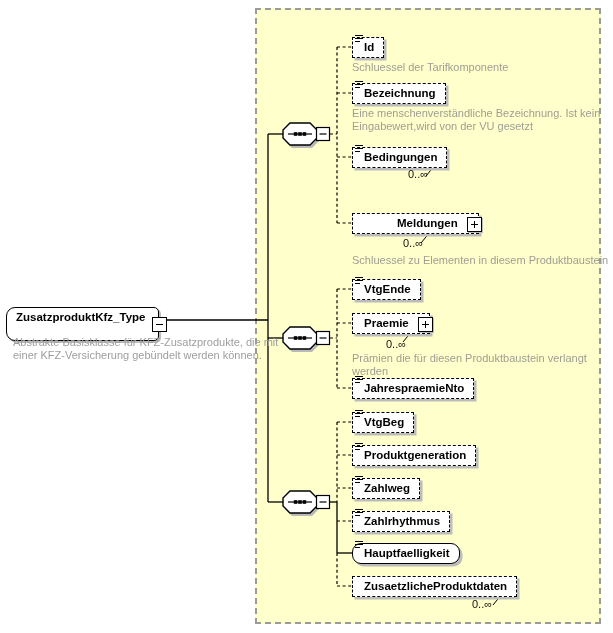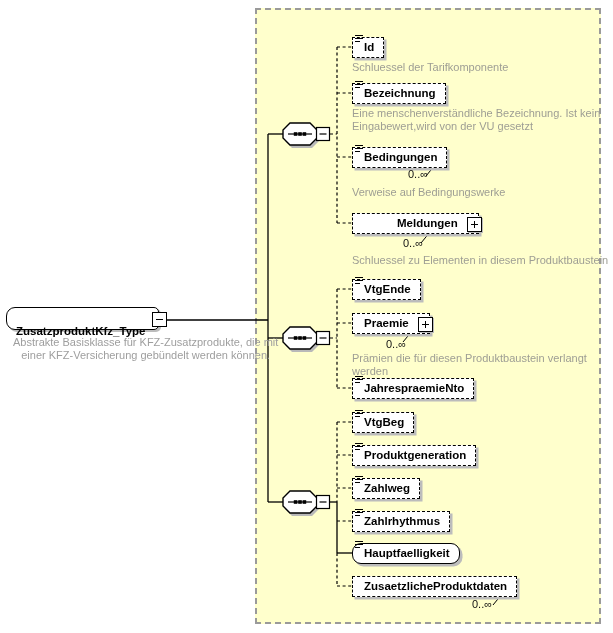--- a/index.html
+++ b/index.html
@@ -38,37 +38,37 @@
   .plusbox{
     position:absolute;right:-4px;top:50%;margin-top:-7px;width:13px;height:13px;
     background:
       linear-gradient(#000,#000) center/7px 1px no-repeat,
       linear-gradient(#000,#000) center/1px 7px no-repeat,
       #fff;
     border:1px solid #000;box-shadow:1px 1px 0 #bcbcbc;
   }
   
   .rootbox{
-    position:absolute;left:6px;top:307px;height:23px;box-sizing:border-box;
+    position:absolute;left:6px;top:307px;height:34px;box-sizing:border-box;
     background:#fff;border:1.5px solid #000;border-radius:9px 5px 5px 9px;
     box-shadow:2px 2px 0 0 #bcbcbc;
     font-size:11.5px;font-weight:bold;color:#000;
-    padding:17px 12px 0 9px;white-space:nowrap;
+    padding:3px 12px 0 9px;white-space:nowrap;
   }
   .minusbox{
     position:absolute;right:-9px;top:50%;margin-top:-7px;width:13px;height:13px;
     background:linear-gradient(#000,#000) center/7px 1px no-repeat,#fff;
     border:1px solid #000;
   }
   
   .anno{
     position:absolute;font-size:11px;line-height:13px;color:#9e9e94;
     white-space:pre-line;
   }
-  .anno.outside{color:#9e9e9e;text-align:center;}
+  .anno.outside{color:#9e9e9e;}
   
   .card{
     position:absolute;font-size:11px;color:#111;white-space:nowrap;
   }
   svg.links{position:absolute;left:0;top:0;pointer-events:none;}
 </style>
 </head>
 <body>
 
 <div id="stage">
@@ -166,21 +166,20 @@
     <span class="elabel">Bezeichnung</span>
   </div>
   <div class="anno" style="left:352px;top:107px;">Eine menschenverständliche Bezeichnung. Ist kein
 Eingabewert,wird von der VU gesetzt</div>
 
   <div class="ebox" style="left:352px;top:147px;">
     <span class="ticon"></span>
     <span class="elabel">Bedingungen</span>
   </div>
   <div class="card" style="left:408px;top:168px;">0..∞</div>
-  <div class="anno" style="left:352px;top:186px;">Verweise auf Bedingungswerke</div>
 
   <div class="ebox" style="left:352px;top:213px;padding-right:20px;padding-left:44px;">
     <span class="elabel">Meldungen</span>
     <span class="plusbox"></span>
   </div>
   <div class="card" style="left:403px;top:237px;">0..∞</div>
   <div class="anno" style="left:352px;top:254px;">Schluessel zu Elementen in diesem Produktbaustein</div>
 
   <div class="ebox" style="left:352px;top:279px;">
     <span class="ticon"></span>

